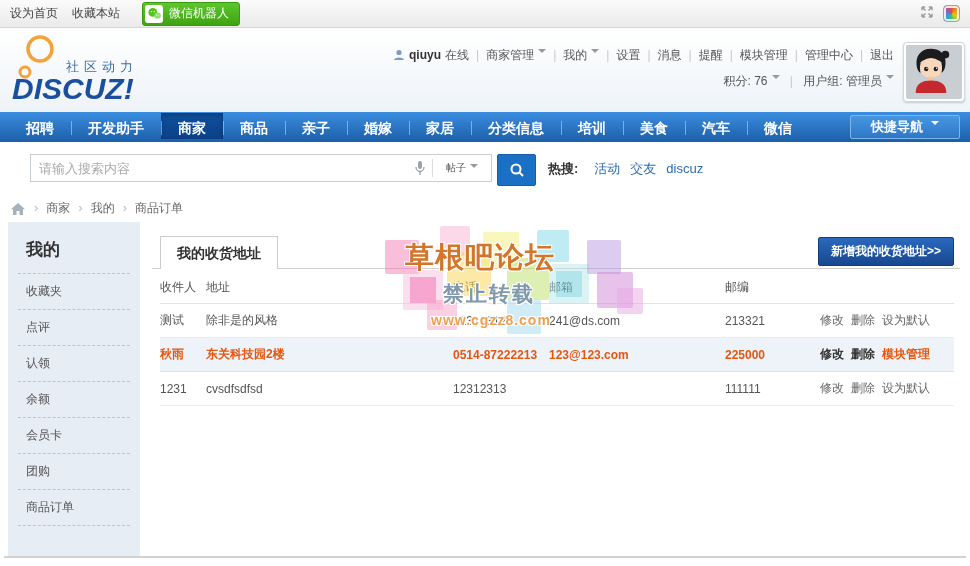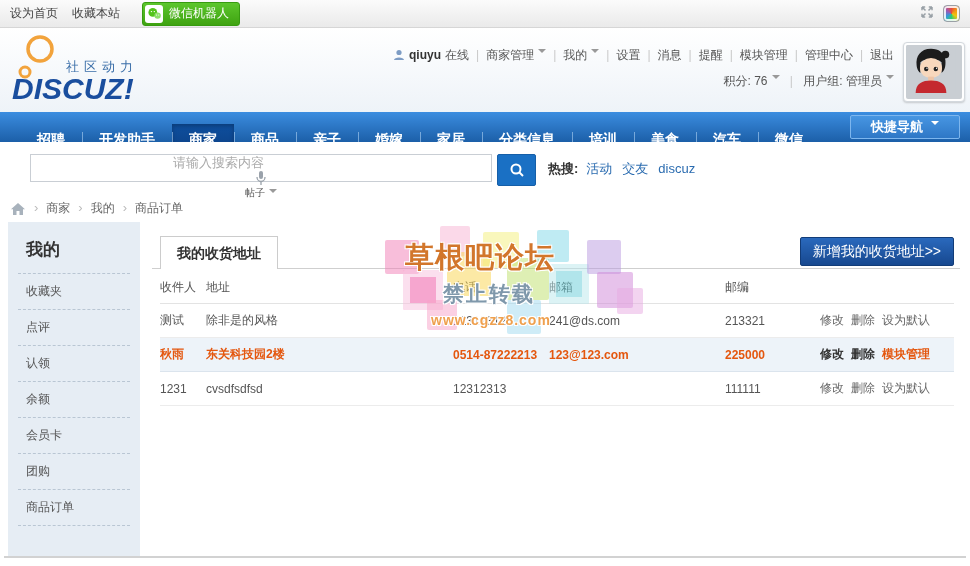--- a/index.html
+++ b/index.html
@@ -40,43 +40,43 @@
   .caret{display:inline-block;width:0;height:0;border:4px solid transparent;border-top-color:#999;
     margin-left:4px;vertical-align:2px;}
   .uicon{display:inline-block;vertical-align:-2px;margin-right:4px;}
   .avatar{position:absolute;right:5px;top:14px;width:56px;height:54px;background:#fff;
     border:1px solid #d3d8dd;border-radius:4px;box-shadow:0 1px 2px rgba(0,0,0,.18);padding:2px;}
   .avatar .inner{width:100%;height:100%;border-radius:2px;overflow:hidden;background:#c9ced3;}
 
   
   .nav{position:absolute;left:0;top:112px;width:970px;height:30px;
     background:linear-gradient(#3b8de0,#1c5fa8);}
-  .nav ul{margin:12px;padding:0 0 0 8px;list-style:none;display:flex;height:26px;}
+  .nav ul{margin:1px;padding:0 0 0 8px;list-style:none;display:flex;height:26px;}
   .nav li{position:relative;padding:0 17px;line-height:30px;color:#fff;font-size:14px;font-weight:bold;cursor:pointer;}
   .nav li + li::before{content:"";position:absolute;left:0;top:8px;width:1px;height:14px;background:rgba(190,220,250,.55);}
   .nav li.active{background:linear-gradient(#0e4f9e,#0c4187);box-shadow:inset 0 2px 4px rgba(0,0,0,.25);}
   .quick-nav{position:absolute;right:10px;top:3px;height:22px;line-height:22px;padding:0 20px;
     background:linear-gradient(#4796e2,#2e77c6);border:1px solid #7db6ee;border-radius:2px;
     color:#fff;font-size:13px;font-weight:bold;cursor:pointer;}
   .quick-nav .caret{border-top-color:#fff;margin-left:8px;}
 
   
   .search{position:absolute;left:0;top:142px;width:970px;height:53px;background:#fff;}
   .search-box{position:absolute;left:30px;top:12px;width:462px;height:28px;border:1px solid #c9ced4;
-    background:#fff;display:flex;align-items:center;box-sizing:border-box;flex-direction:column;}
+    background:#fff;display:flex;align-items:center;box-sizing:border-box;}
   .search-box input{flex:1;border:0;outline:none;font-size:13px;color:#666;padding:0 8px;background:transparent;
     font-family:"Liberation Sans","DejaVu Sans",sans-serif;}
   .search-box input::placeholder{color:#aaa;}
   .mic{padding:0 6px;display:flex;align-items:center;cursor:pointer;}
   .vdiv{width:1px;height:18px;background:#ddd;}
   .stype{width:58px;display:flex;align-items:center;justify-content:center;font-size:10px;color:#555;cursor:pointer;}
   .search-btn{position:absolute;left:497px;top:12px;width:37px;height:30px;background:#1a70c4;
     border:1px solid #165fa8;border-radius:2px;display:flex;align-items:center;justify-content:center;cursor:pointer;}
   .hot{position:absolute;left:548px;top:0;height:53px;display:flex;align-items:center;font-size:13px;}
-  .hot .hlabel{font-weight:bold;color:#333;margin-right:8px;}
+  .hot .hlabel{font-weight:bold;color:#333;margin-right:16px;}
   .hot a{color:#2b6cb0;margin-right:10px;}
 
   
   .crumbs{position:absolute;left:10px;top:195px;height:27px;display:flex;align-items:center;font-size:12px;color:#666;}
   .crumbs .csep{color:#bbb;margin:0 8px;font-size:13px;}
   .crumbs a{color:#666;}
   .home{display:flex;align-items:center;}
 
   
   .sidebar{position:absolute;left:8px;top:222px;width:132px;height:334px;background:#e6edf4;box-sizing:border-box;}
@@ -84,21 +84,21 @@
     border-bottom:1px dashed #b9c6d3;}
   .side-item{margin:0 10px;padding:9px 0 9px 8px;font-size:12px;color:#555;border-bottom:1px dashed #b9c6d3;cursor:pointer;}
   .main{position:absolute;left:152px;top:222px;width:808px;height:334px;background:#fff;}
   .bottom-line{position:absolute;left:4px;top:556px;width:962px;height:2px;background:#d2d2d2;}
 
   .tabrow{position:relative;height:46px;border-bottom:1px solid #cfcfcf;}
   .tab{position:absolute;left:8px;top:14px;height:32px;line-height:32px;background:#fff;
     border:1px solid #ccc;border-bottom:0;padding:0 16px;font-size:14px;font-weight:bold;color:#333;z-index:2;cursor:pointer;}
   .add-btn{position:absolute;right:6px;top:15px;height:27px;line-height:27px;padding:0 12px;
     background:linear-gradient(#2a69bd,#17488f);border:1px solid #123c78;border-radius:2px;
-    color:#fff;font-size:14px;font-weight:normal;cursor:pointer;}
+    color:#fff;font-size:12px;font-weight:bold;cursor:pointer;}
 
   table.tbl{width:794px;margin:2px 6px 0 8px;border-collapse:collapse;font-size:12px;color:#555;table-layout:fixed;}
   .tbl th{height:32px;text-align:left;font-weight:normal;color:#555;border-bottom:1px solid #e3e3e3;padding:0;}
   .tbl td{height:33px;border-bottom:1px solid #ececec;padding:0;overflow:hidden;white-space:nowrap;}
   .tbl .act{color:#666;margin-right:7px;}
   tr.default-row td{background:#edf3f9;color:#e4570f;font-weight:bold;
     border-top:1px solid #dbe4ed;border-bottom:1px solid #dbe4ed;}
   tr.default-row .act{color:#333;}
   tr.default-row .act:last-child{color:#e4570f;}
 

